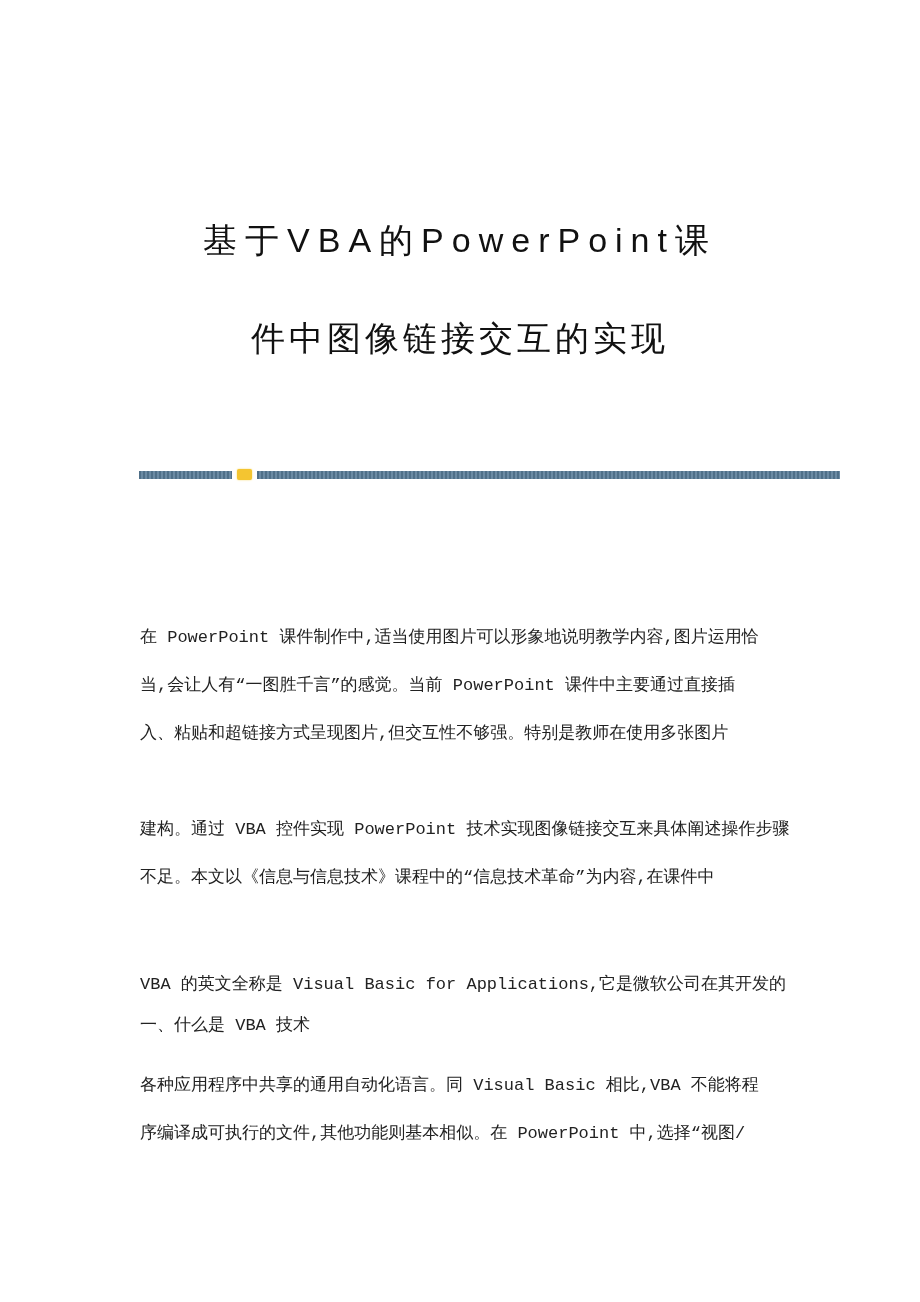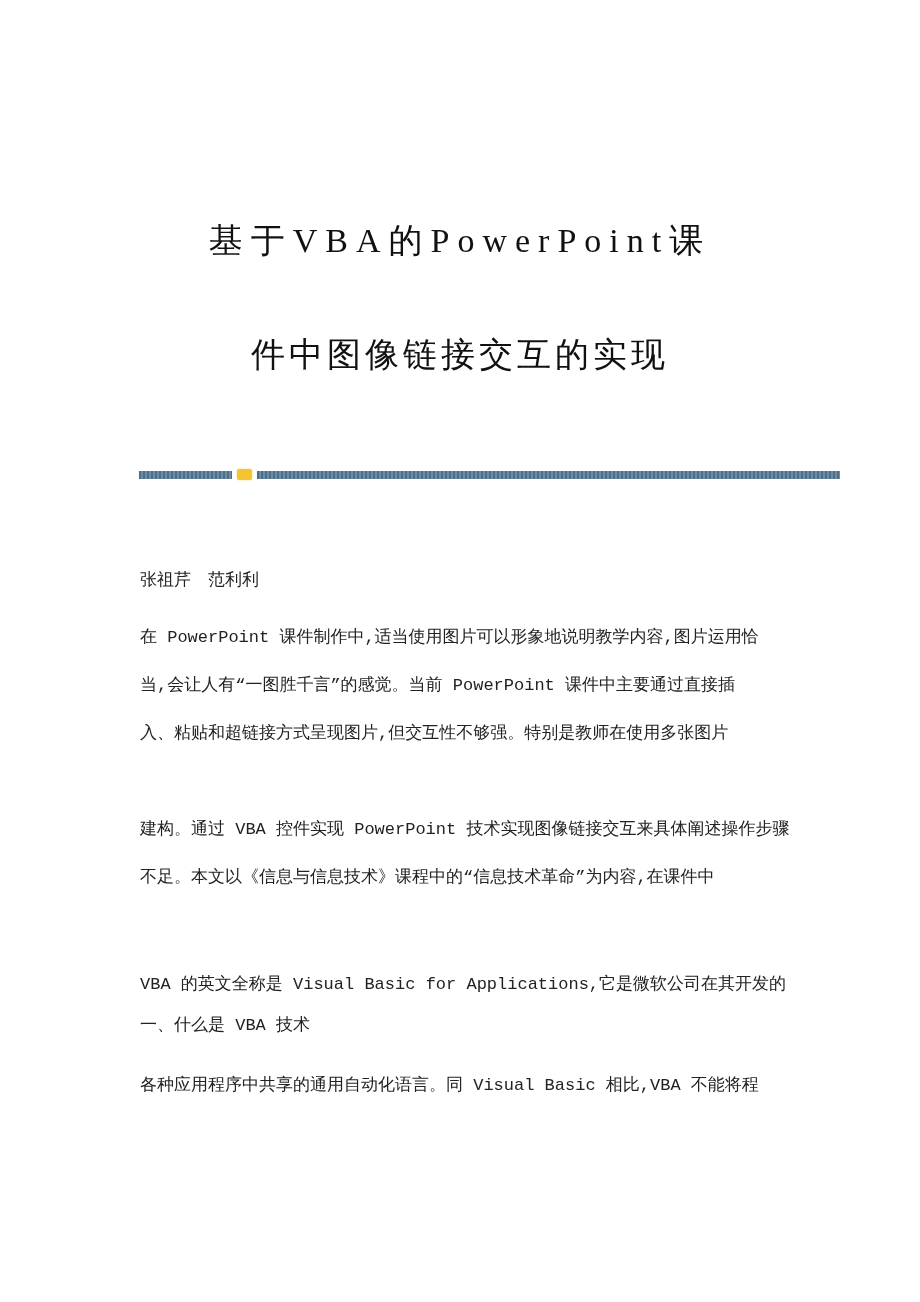--- a/index.html
+++ b/index.html
@@ -1,24 +1,24 @@
 <!DOCTYPE html>
 <html><head>
 <meta charset="utf-8">
 <style>
   html, body { margin: 0; padding: 0; background: #ffffff; }
   body { width: 920px; height: 1302px; position: relative; overflow: hidden; }
   .page { position: absolute; left: 0; top: 0; width: 920px; height: 1302px; background: #fff; }
   .title-line {
     position: absolute; left: 0; width: 920px; text-align: center;
-    font-family: Liberation Serif, serif; font-size: 34px; color: #111;
+    font-family: Liberation Sans, sans-serif; font-size: 34px; color: #111;
     white-space: nowrap;
   }
   .title-1 { top: 218px; letter-spacing: 8px; }
-  .title-2 { top: 316px; letter-spacing: 4px; margin-top: 16px; }
+  .title-2 { top: 316px; letter-spacing: 4px; }
   .divider { position: absolute; top: 471px; height: 8px; }
   .divider-left { left: 139px; width: 93px; background: repeating-linear-gradient(90deg, #4f6f88 0 2px, #6b8aa3 2px 4px); }
   .divider-right { left: 257px; width: 583px; background: repeating-linear-gradient(90deg, #4f6f88 0 2px, #6b8aa3 2px 4px); }
   .divider-ornament {
     position: absolute; left: 237px; top: 469px; width: 15px; height: 11px;
     background: #f4c531; border-radius: 2px; box-shadow: 0 0 2px #f7d96a;
   }
   .text-line {
     position: absolute; left: 140px; width: 640px;
     font-family: "Liberation Mono", "DejaVu Sans Mono", monospace; font-size: 17px;
@@ -29,25 +29,25 @@
 <body>
 
 <div class="page">
   <div class="title-line title-1">基于VBA的PowerPoint课</div>
   <div class="title-line title-2">件中图像链接交互的实现</div>
 
   <div class="divider divider-left"></div>
   <div class="divider-ornament"></div>
   <div class="divider divider-right"></div>
 
-  <div class="text-line" style="top:571px">张祖芹　范利利</div>
 
   <div class="text-line" style="top:628px">在 PowerPoint 课件制作中,适当使用图片可以形象地说明教学内容,图片运用恰</div>
   <div class="text-line" style="top:676px">当,会让人有“一图胜千言”的感觉。当前 PowerPoint 课件中主要通过直接插</div>
   <div class="text-line" style="top:724px">入、粘贴和超链接方式呈现图片,但交互性不够强。特别是教师在使用多张图片</div>
   <div class="text-line" style="top:820px">建构。通过 VBA 控件实现 PowerPoint 技术实现图像链接交互来具体阐述操作步骤</div>
   <div class="text-line" style="top:868px">不足。本文以《信息与信息技术》课程中的“信息技术革命”为内容,在课件中</div>
 
   <div class="text-line" style="top:1016px">一、什么是 VBA 技术</div>
 
   <div class="text-line" style="top:975px">VBA 的英文全称是 Visual Basic for Applications,它是微软公司在其开发的</div>
   <div class="text-line" style="top:1076px">各种应用程序中共享的通用自动化语言。同 Visual Basic 相比,VBA 不能将程</div>
+  <div class="text-line" style="top:1124px">序编译成可执行的文件,其他功能则基本相似。在 PowerPoint 中,选择“视图/</div>
 </div>
 
 </body></html>

